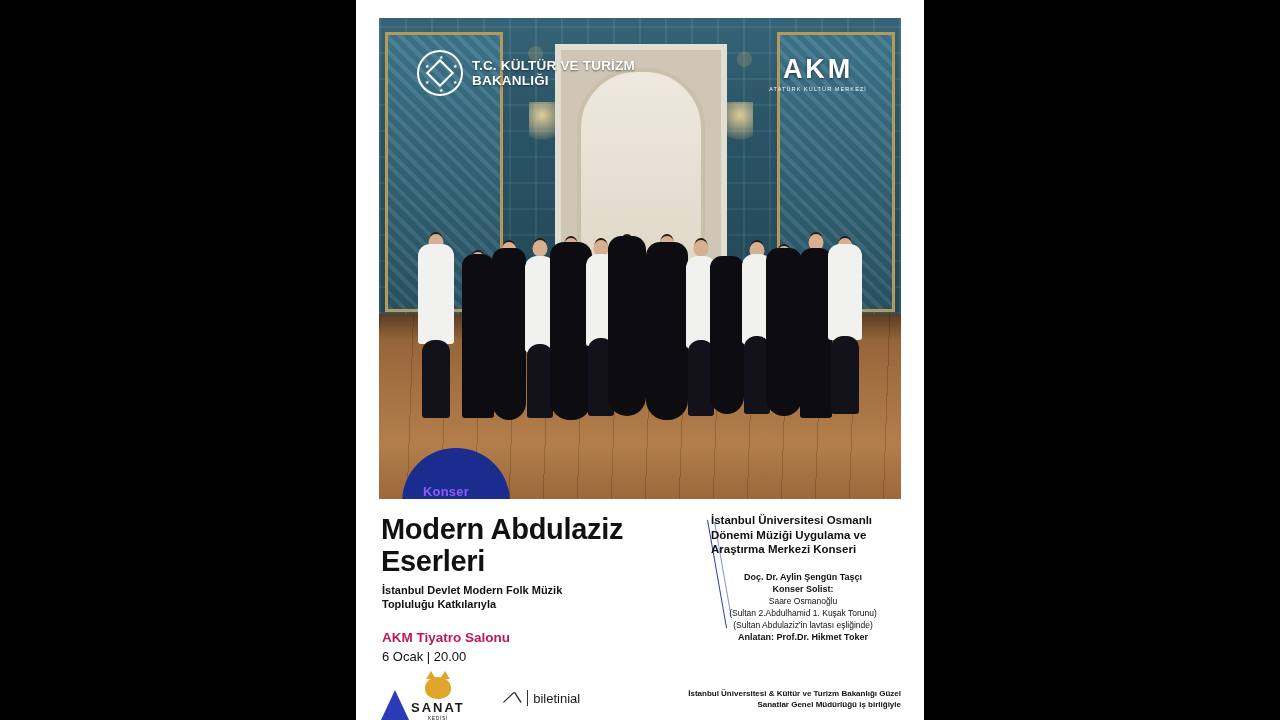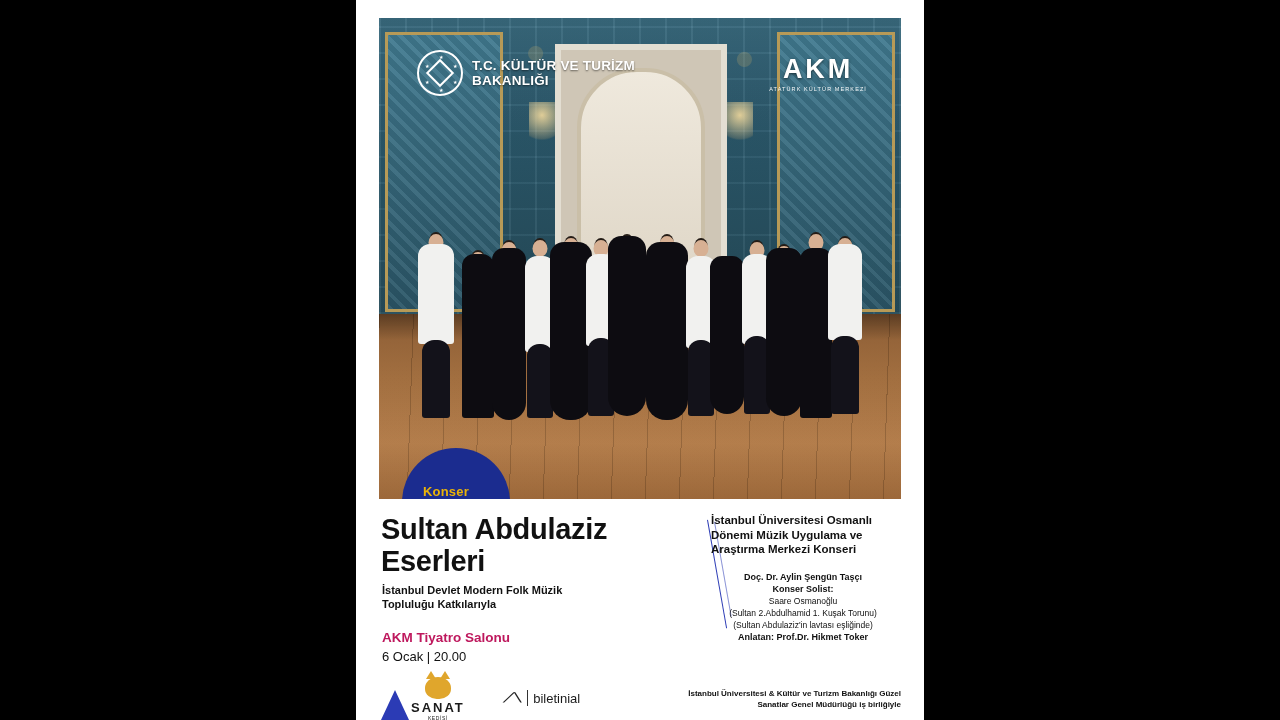--- a/index.html
+++ b/index.html
@@ -158,21 +158,21 @@
     top: 430px;
     width: 108px;
     height: 108px;
     border-radius: 50%;
     background: #1b2c8f;
   }
   .konser-label {
     position: absolute;
     left: 44px;
     top: 466px;
-    color: #eab308;
+    color: #8b5cf6;
     font-size: 13px;
     font-weight: bold;
     letter-spacing: 0.2px;
   }
 
   
   .ministry {
     position: absolute;
     left: 38px;
     top: 32px;
@@ -474,29 +474,29 @@
 
       <div class="akm">
         <div class="mark">AKM</div>
         <div class="sub">ATATÜRK KÜLTÜR MERKEZİ</div>
       </div>
 
       <div class="konser-circle"></div>
       <div class="konser-label">Konser</div>
     </div>
 
-    <div class="title">Sultan Abdulaziz Eserleri</div>
+    <div class="title">Modern Abdulaziz Eserleri</div>
     <div class="subtitle">İstanbul Devlet Modern Folk Müzik Topluluğu Katkılarıyla</div>
     <div class="venue">AKM Tiyatro Salonu</div>
     <div class="datetime">6 Ocak | 20.00</div>
 
     <div class="accent-line accent-1"></div>
     <div class="accent-line accent-2"></div>
 
-    <div class="right-head">İstanbul Üniversitesi Osmanlı Dönemi Müzik Uygulama ve Araştırma Merkezi Konseri</div>
+    <div class="right-head">İstanbul Üniversitesi Osmanlı Dönemi Müziği Uygulama ve Araştırma Merkezi Konseri</div>
 
     <div class="credits">
       <div class="b">Doç. Dr. Aylin Şengün Taşçı</div>
       <div class="b">Konser Solist:</div>
       <div>Saare Osmanoğlu</div>
       <div>(Sultan 2.Abdulhamid 1. Kuşak Torunu)</div>
       <div>(Sultan Abdulaziz'in lavtası eşliğinde)</div>
       <div class="b">Anlatan: Prof.Dr. Hikmet Toker</div>
     </div>
 

